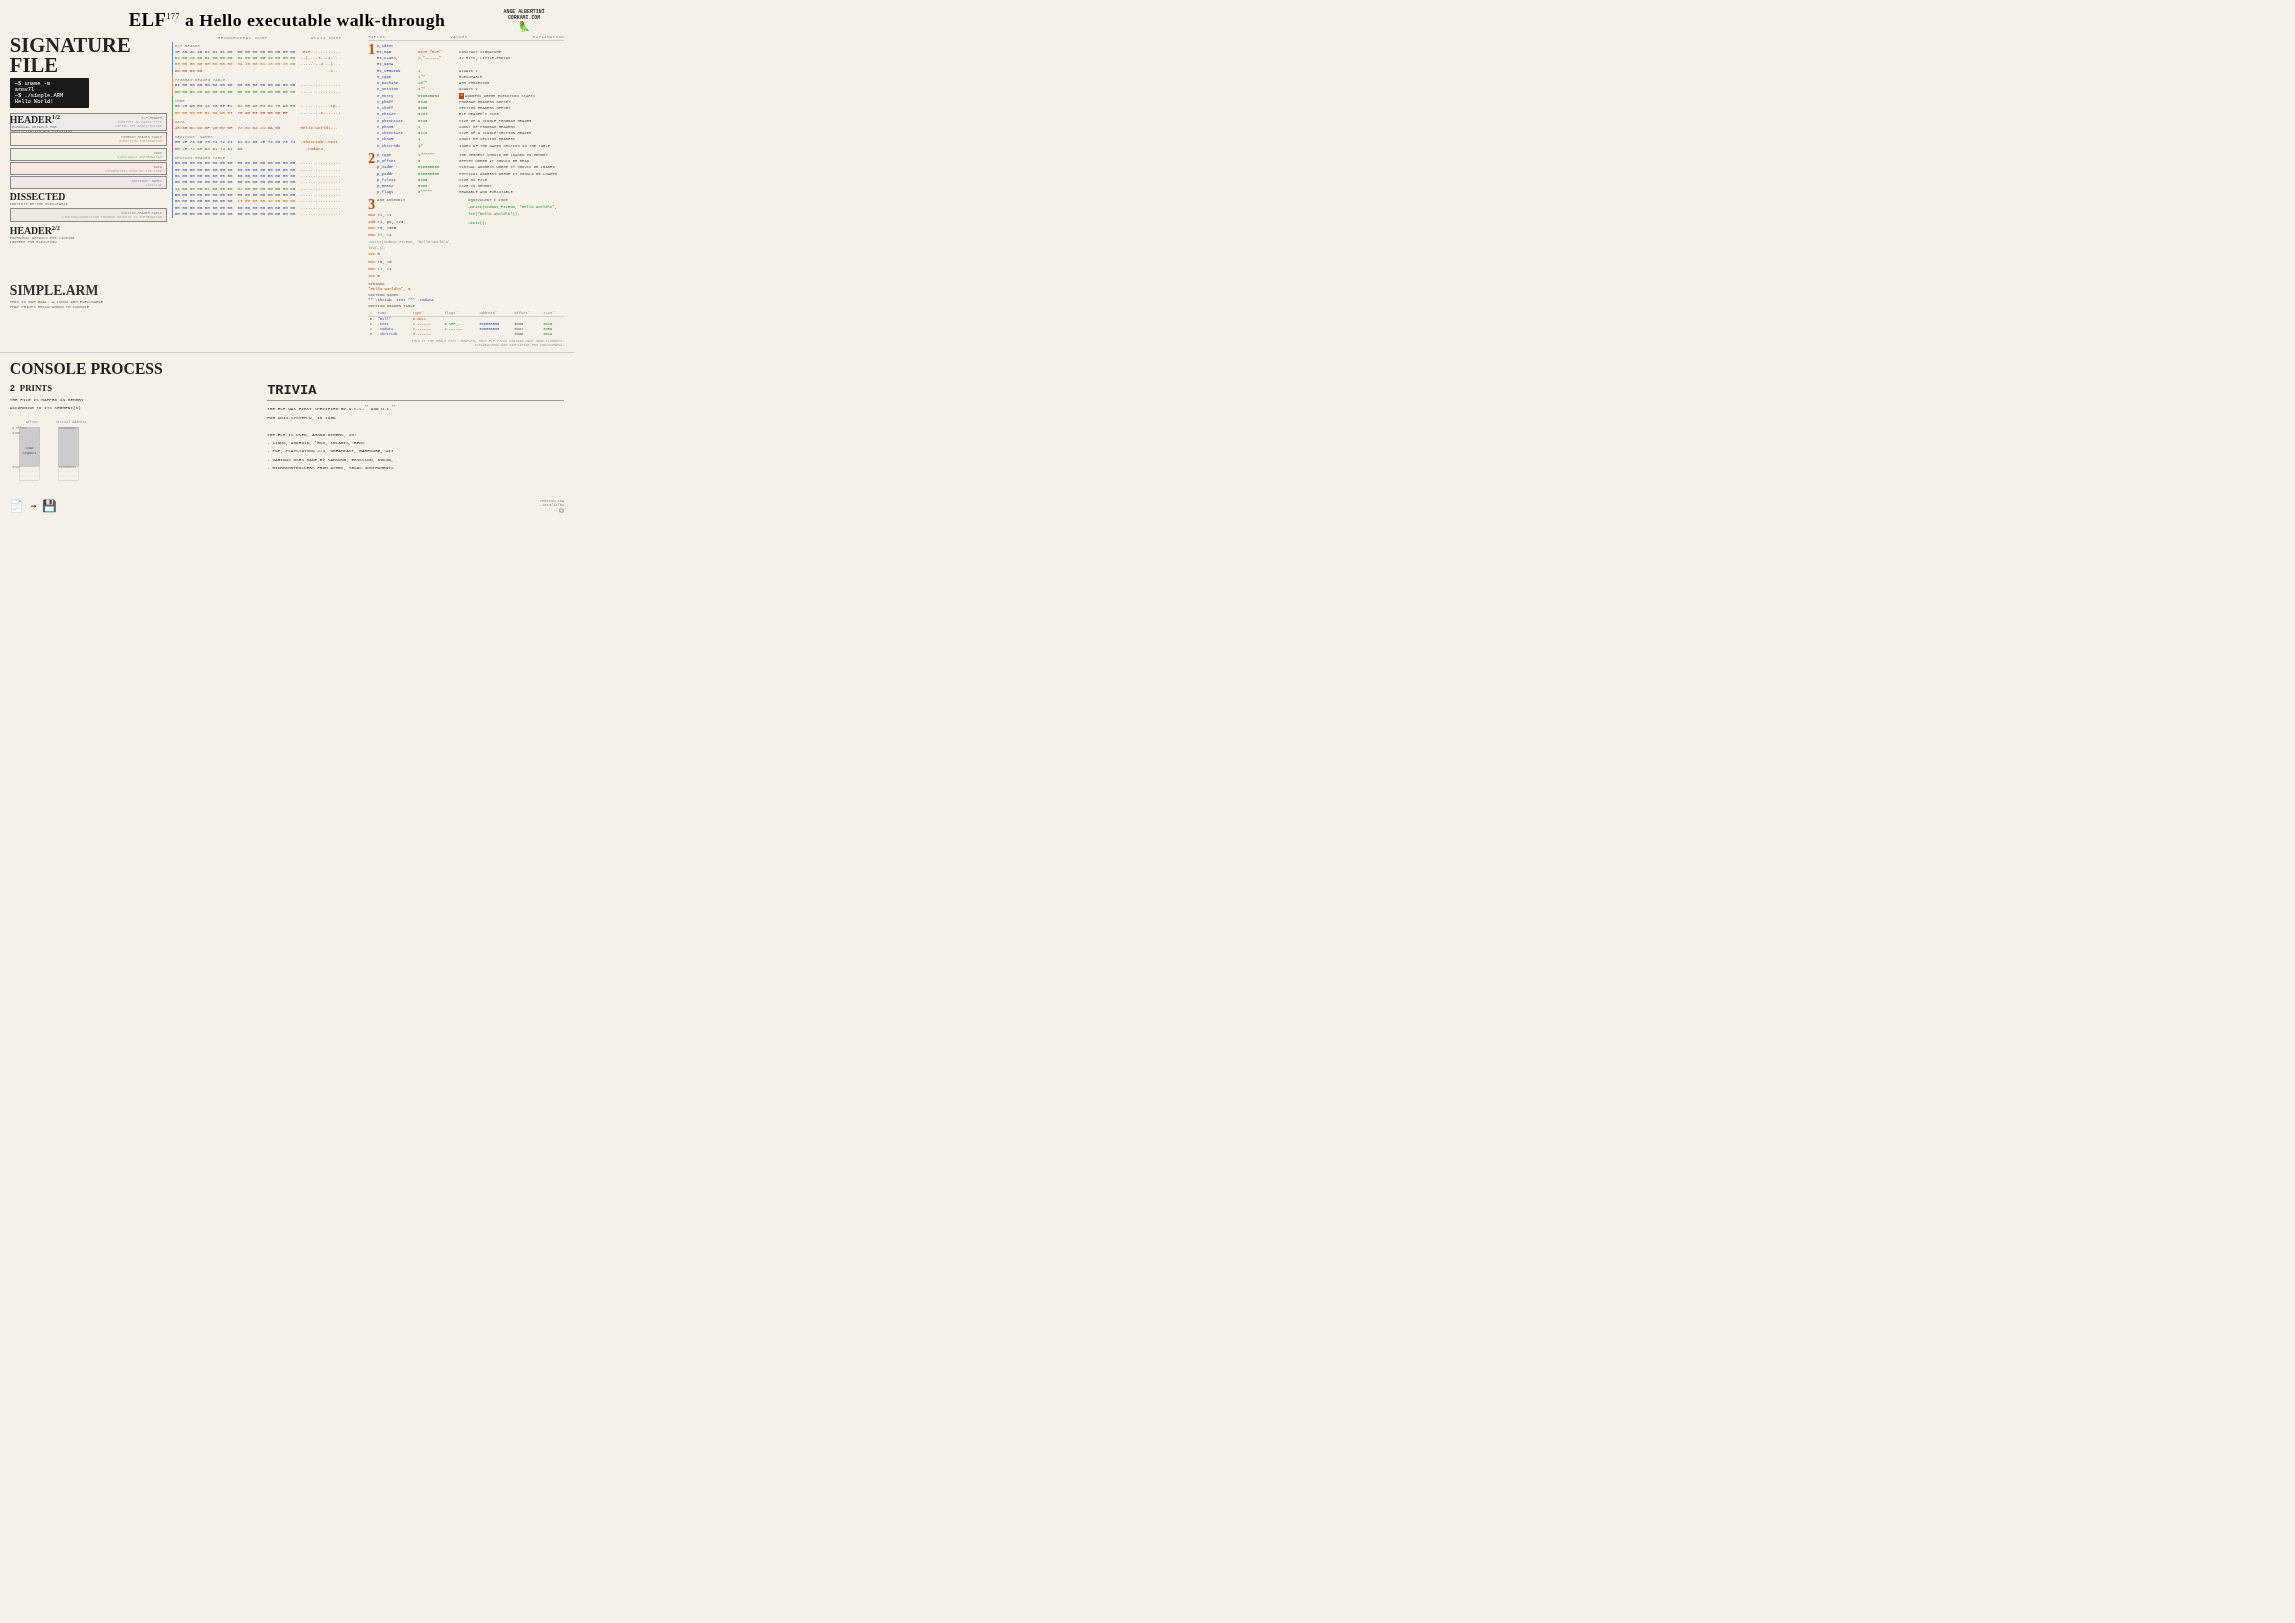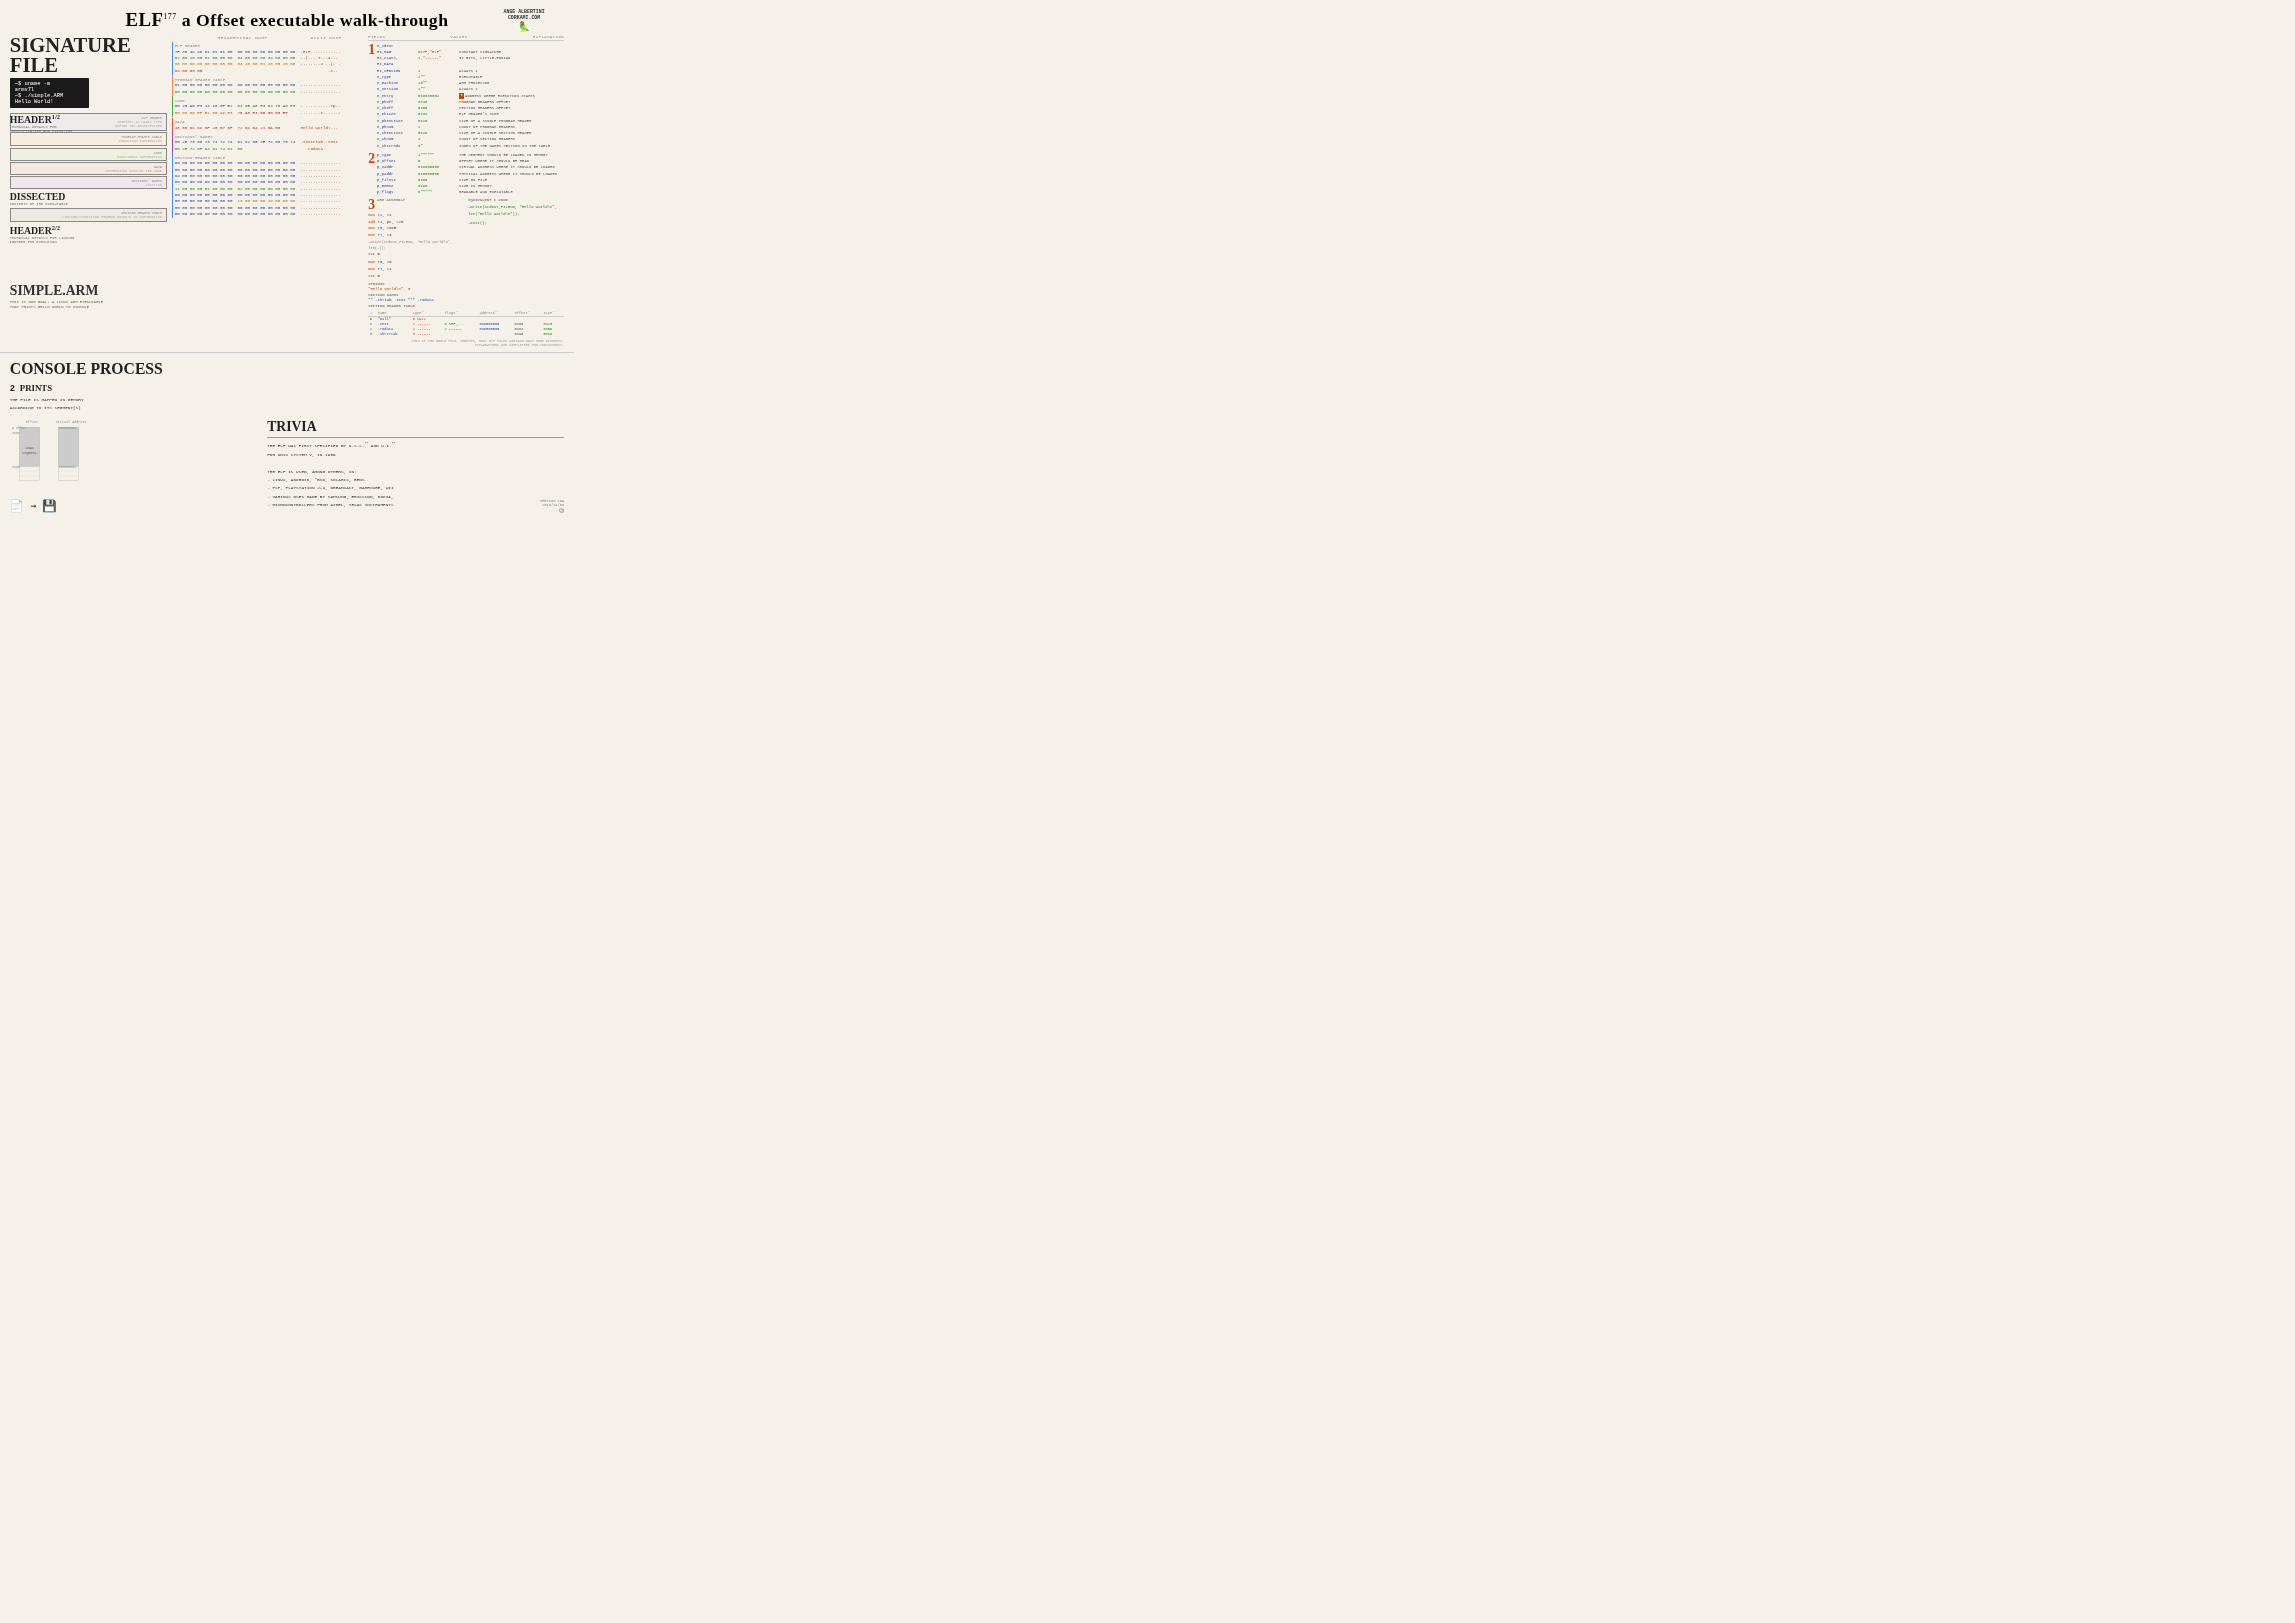--- a/index.html
+++ b/index.html
@@ -269,28 +269,27 @@
       font-size: 3.9px;
       color: #888;
       text-transform: uppercase;
     }
 
     
     .trivia-col {
       flex: 1.2;
     }
     .trivia-title {
-      font-family: Liberation Serif, serif;
+      font-family: Liberation Mono, monospace;
       font-size: 13.7px;
       font-weight: bold;
       color: #222;
       border-bottom: 0.5px solid #999;
       padding-bottom: 2px;
       margin-bottom: 3.9px;
-      margin-top: 36px;
     }
     .trivia-body {
       font-size: 4.4px;
       color: #333;
       line-height: 1.9;
       text-transform: uppercase;
     }
     .trivia-list-item {
       font-size: 4.4px;
       color: #333;
@@ -353,21 +352,21 @@
 
     .loading-step-body .dash-item {
       padding-left: 3.9px;
     }
   </style>
 </head>
 <body>
 
 <div class="title-area">
   <span class="title-main">
-    <span>ELF</span><span class="title-sup">177</span> <span style="font-family:Georgia,serif; font-size:17.7px;">a Offset executable walk-through</span>
+    <span>ELF</span><span class="title-sup">177</span> <span style="font-family:Georgia,serif; font-size:17.7px;">a Hello executable walk-through</span>
   </span>
   <div class="title-author">
     <span style="white-space:pre-line; font-size:4.9px;">ANGE ALBERTINI
 CORKAMI.COM</span>
     <span style="font-size:9.8px; display:block;">🦜</span>
   </div>
 </div>
 
 <div class="main-content">
 

